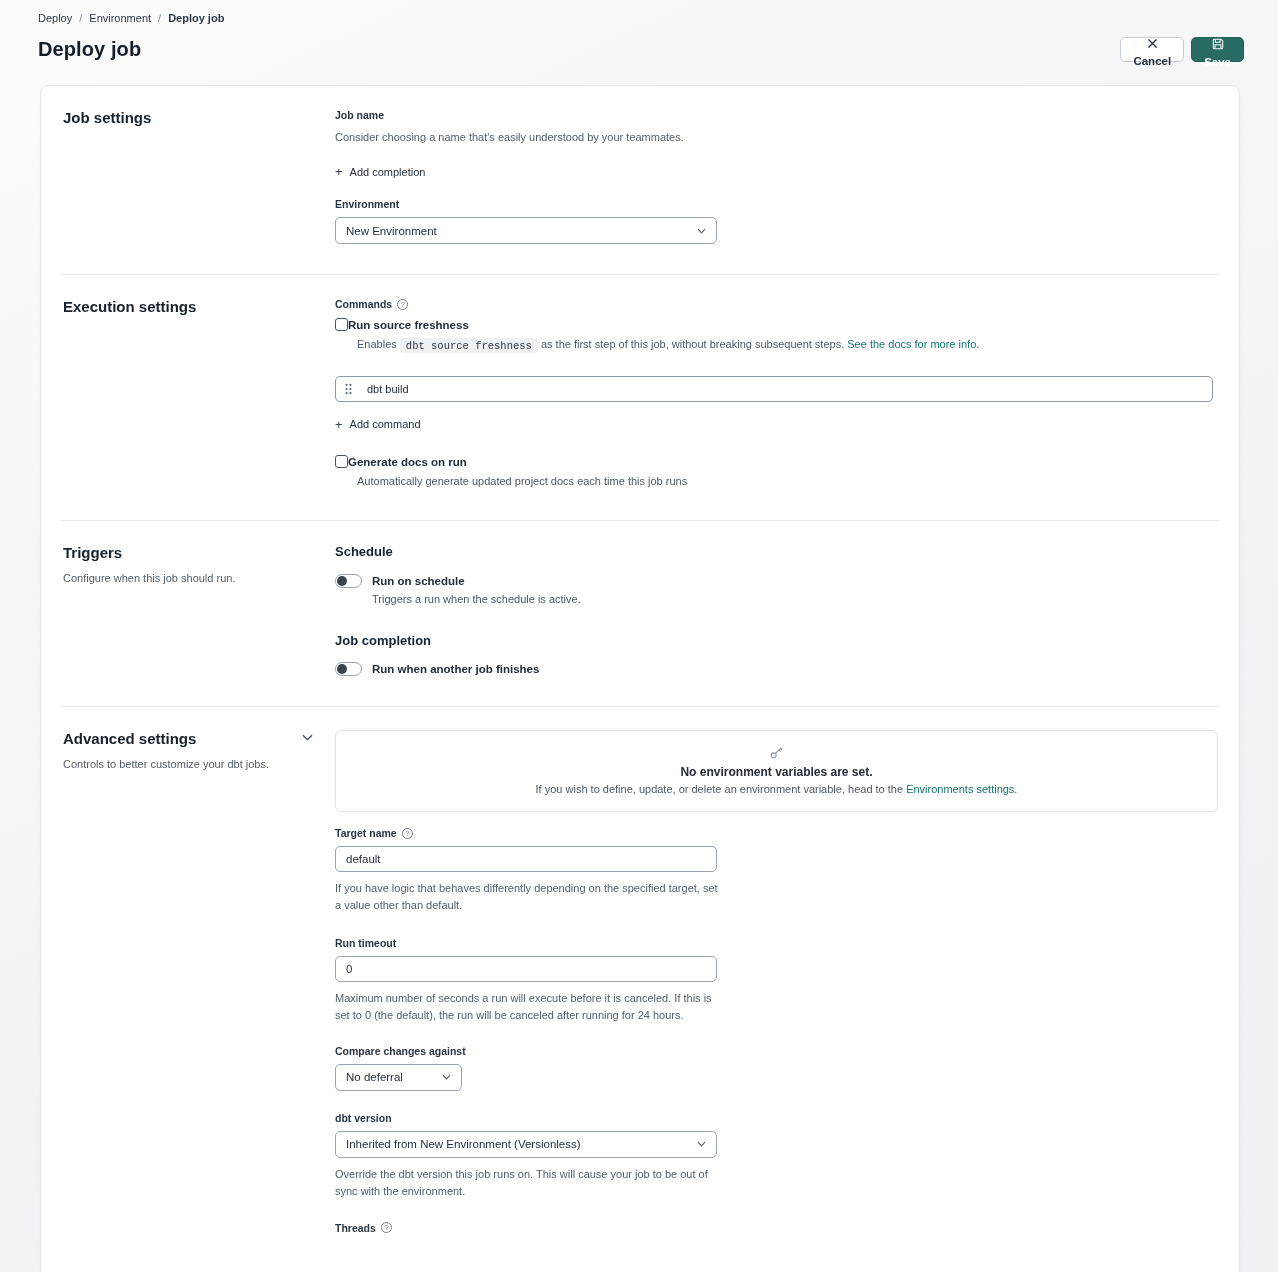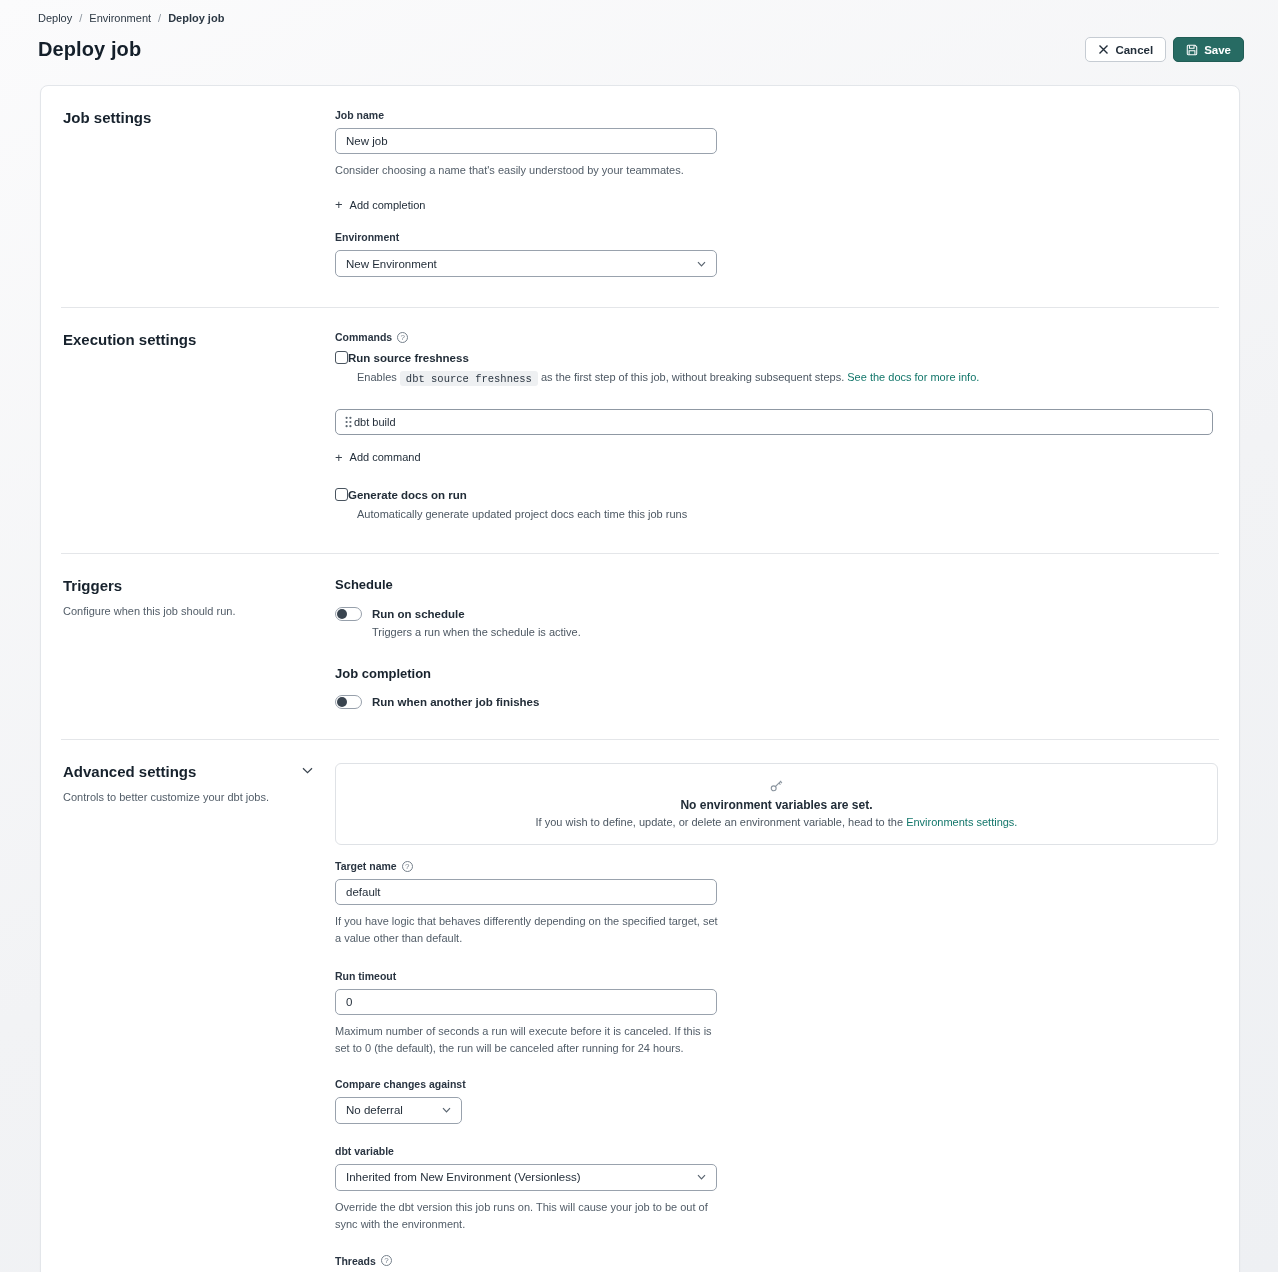--- a/index.html
+++ b/index.html
@@ -17,21 +17,21 @@
   .breadcrumb { display:flex; align-items:center; gap:7px; font-size:11px; color:#2c3844; }
   .breadcrumb .crumb { cursor:pointer; }
   .breadcrumb .sep { color:#8b949e; }
   .breadcrumb .crumb.current { font-weight:bold; }
 
   
   .title-row { display:flex; justify-content:space-between; align-items:center; margin-top:13px; }
   .page-title { font-size:20px; font-weight:bold; color:#141f2a; letter-spacing:.1px; }
   .actions { display:flex; gap:7px; }
   .btn { display:inline-flex; align-items:center; gap:6px; height:25px; padding:0 12px;
-         border-radius:5px; font-size:11.5px; font-weight:600; cursor:pointer; }
+         border-radius:5px; font-size:11.5px; font-weight:600; cursor:pointer;flex-direction:column; }
   .btn-cancel { background:#fff; border:1px solid #c6ccd3; color:#222e3a; }
   .btn-save  { background:#276b63; border:1px solid #215d56; color:#fff; }
 
   
   .card { margin:23px 4px 0 2px; background:#fff; border:1px solid #e3e6ea;
           border-radius:8px; box-shadow:0 1px 2px rgba(30,40,50,.04); padding:0 20px; }
   .section { display:grid; grid-template-columns:272px 1fr; padding:23px 2px 30px; }
   .section + .section { border-top:1px solid #e4e6e9; }
   .section-heading { font-size:15px; font-weight:bold; color:#17222d; }
   .section-desc { font-size:11px; color:#525d68; margin-top:9px; line-height:1.5; }
@@ -60,21 +60,21 @@
   .checkbox { width:13px; height:13px; border:1.5px solid #49545f; border-radius:3px;
               background:#fff; flex:0 0 auto; cursor:pointer; margin-top:1px; }
   .check-item { display:flex; align-items:flex-end; }
   .check-label { font-size:11.5px; font-weight:bold; color:#222d38; cursor:pointer; }
   .check-helper { font-size:11px; color:#4c5762; margin-top:5px; margin-left:22px; line-height:1.6; max-width:880px;}
 
   .code-chip { font-family:"Liberation Mono","DejaVu Sans Mono",monospace; font-size:10.5px;
                background:#eef0f2; color:#2b3642; padding:1.5px 6px; border-radius:3px; }
 
   .command-row { width:878px; height:23px; border:1px solid #8f98a3; border-radius:5px;
-                 display:flex; align-items:center; gap:2px; padding:12px 9px; margin-top:22px;
+                 display:flex; align-items:center; gap:15px; padding:12px 9px; margin-top:22px;
                  background:#fff; }
   .command-text { font-size:11px; color:#1f2a36; }
   .drag-handle { cursor:grab; display:flex; }
 
   .toggle-item { display:flex; gap:10px; align-items:center; }
   .toggle { width:27px; height:14px; border:1px solid #97a0ab; border-radius:999px; background:#fff;
             position:relative; flex:0 0 auto; cursor:pointer; }
   .toggle .knob { position:absolute; left:1px; top:1px; width:10px; height:10px; border-radius:50%;
                   background:#39444f; }
   .toggle-label { font-size:11.5px; font-weight:bold; color:#222d38; }
@@ -130,21 +130,20 @@
 
   <div class="card">
 
     <section class="section">
       <div>
         <div class="section-heading">Job settings</div>
       </div>
       <div>
         <div>
           <div class="field-label">Job name</div>
-          <input class="text-input" type="text" value="New job" style="">
           <div class="helper">Consider choosing a name that's easily understood by your teammates.</div>
         </div>
         <div class="group" style="margin-top:16px;">
           <span class="add-link">
             <span class="plus">+</span>
             <span>Add completion</span>
           </span>
         </div>
         <div class="group" style="margin-top:18px;">
           <div class="field-label">Environment</div>
@@ -280,21 +279,21 @@
             <span>No deferral</span>
             <span>
               <svg width="9" height="6" viewBox="0 0 9 6">
                   <path d="M1 1.2 L4.5 4.8 L8 1.2" stroke="#5a6570" stroke-width="1.2" fill="none"></path>
                 </svg>
             </span>
           </div>
         </div>
 
         <div class="group" style="margin-top:21px;">
-          <div class="field-label">dbt variable</div>
+          <div class="field-label">dbt version</div>
           <div class="fake-select">
             <span>Inherited from New Environment (Versionless)</span>
             <span>
               <svg width="9" height="6" viewBox="0 0 9 6">
                   <path d="M1 1.2 L4.5 4.8 L8 1.2" stroke="#5a6570" stroke-width="1.2" fill="none"></path>
                 </svg>
             </span>
           </div>
           <div class="helper">Override the dbt version this job runs on. This will cause your job to be out of sync with the environment.</div>
         </div>

